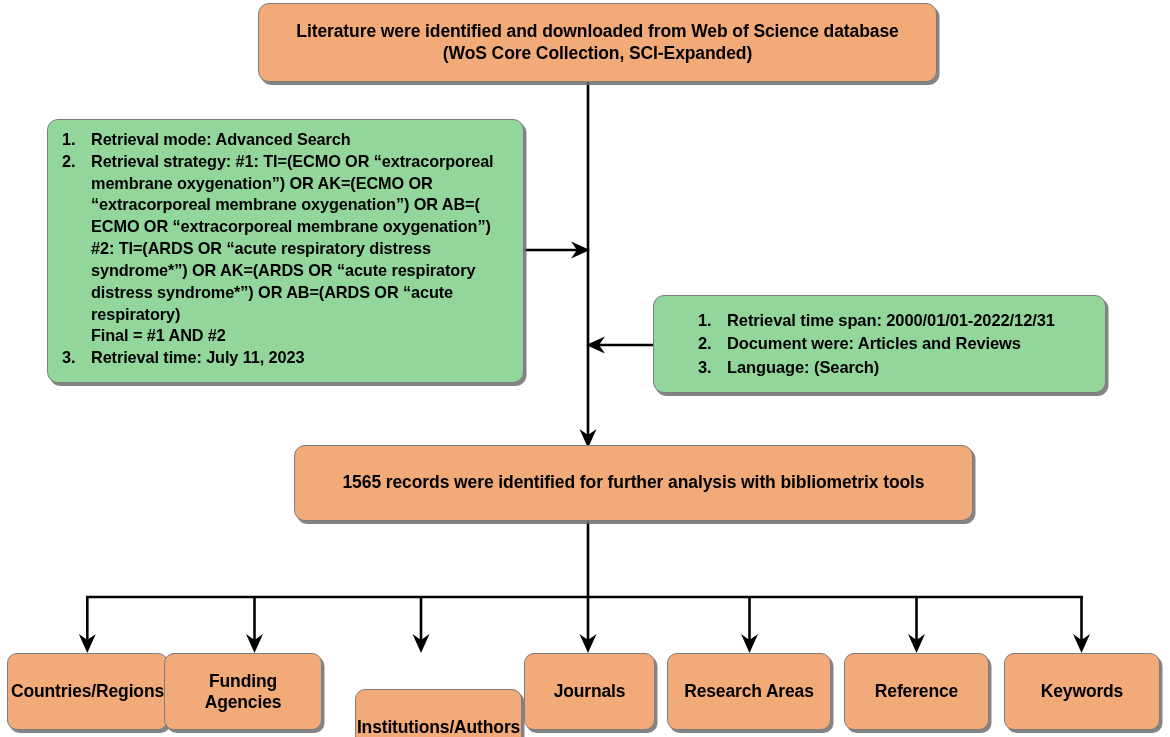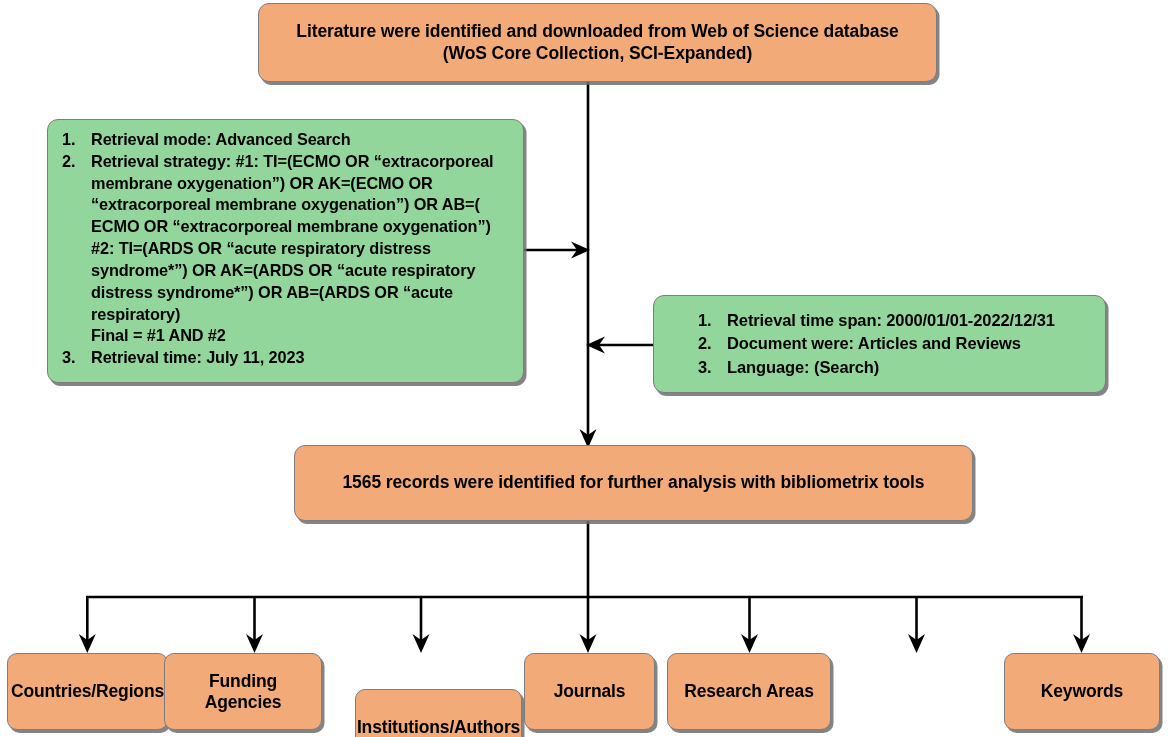--- a/index.html
+++ b/index.html
@@ -236,18 +236,21 @@
   </div>
 
   <div class="leaf" style="left:667px; width:164px;">
     <span class="leaf-label">Research Areas</span>
   </div>
 
   <div class="leaf" style="left:524px; width:131px;">
     <span class="leaf-label">Journals</span>
   </div>
 
+  <div class="leaf" style="left:844px; width:145px;">
+    <span class="leaf-label">Reference</span>
+  </div>
 
   <div class="leaf" style="left:1004px; width:156px;">
     <span class="leaf-label">Keywords</span>
   </div>
 
 </div>
 
 </body></html>

